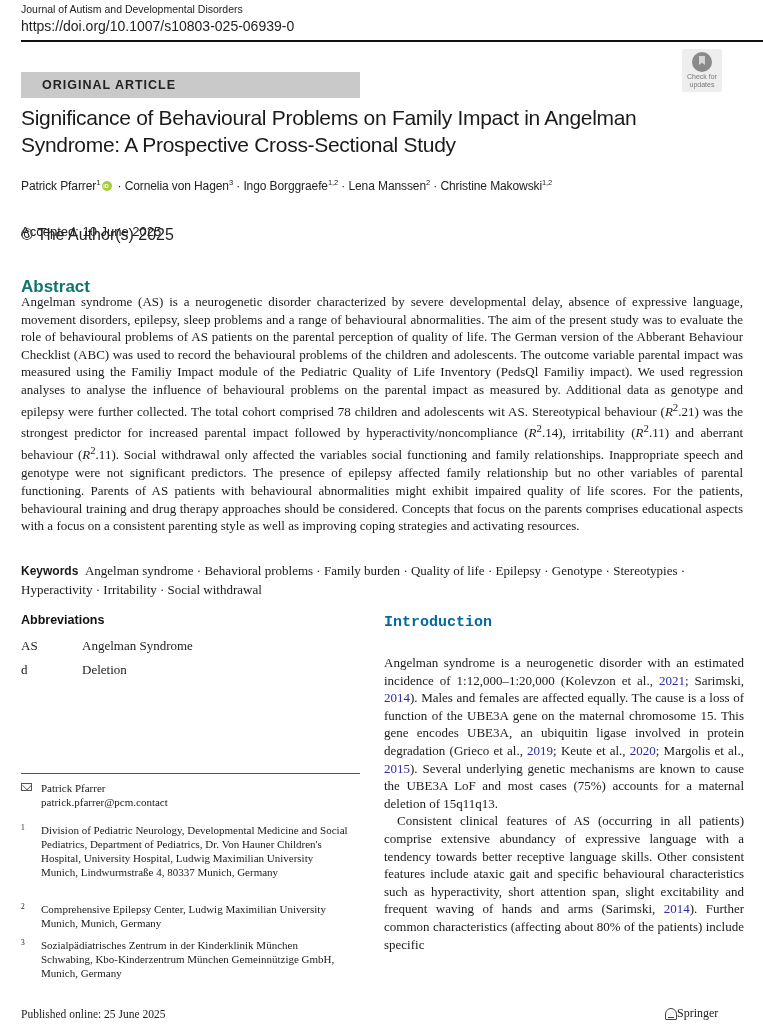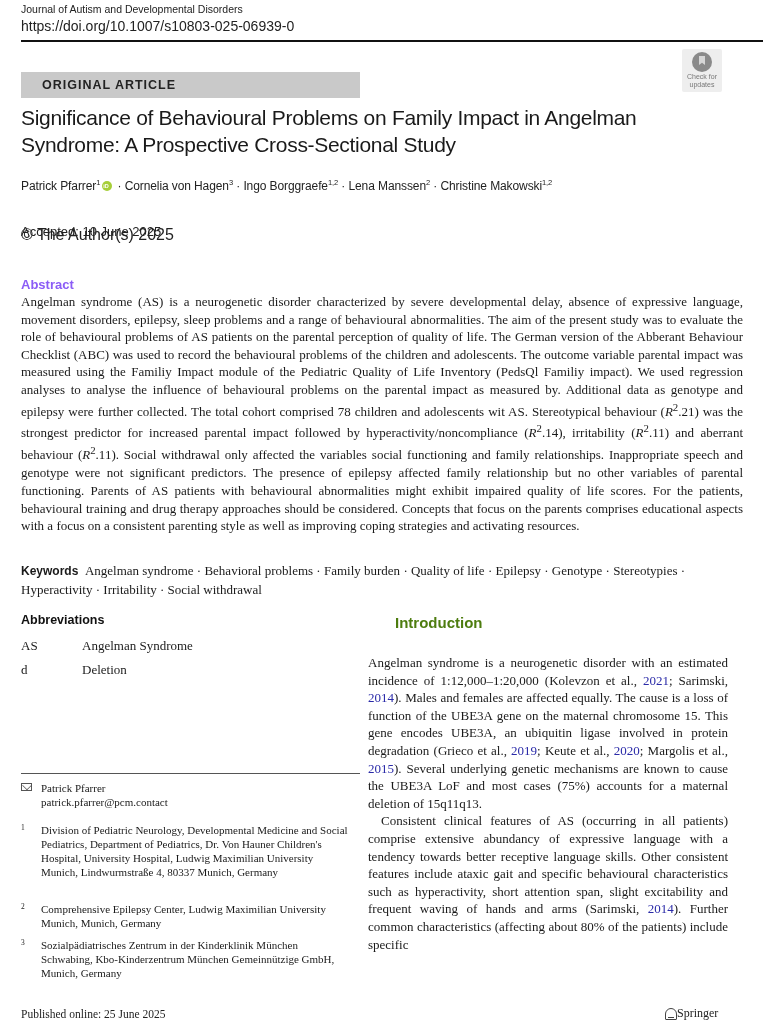--- a/index.html
+++ b/index.html
@@ -39,21 +39,21 @@
     font-size: 12px; color: #222; white-space: nowrap; letter-spacing: -0.1px;
   }
   .authors sup { font-size: 7.5px; }
   .orcid {
     display: inline-block; width: 10px; height: 10px; border-radius: 50%; background: #a6ce39;
     vertical-align: -1px; margin: 0 2px; position: relative;
   }
   .orcid::after { content: "iD"; position: absolute; left: 1px; top: 0; font-size: 5.5px; color: #fff; font-weight: bold; line-height: 10px; }
   .accepted { position: absolute; left: 21px; top: 224px; font-family: "Liberation Sans", sans-serif; font-size: 13px; color: #222; }
   .copyright { position: absolute; left: 21px; top: 226px; font-family: "Liberation Sans", sans-serif; font-size: 16px; color: #222; }
-  .abstract-heading { position: absolute; left: 21px; top: 277px; font-family: "Liberation Sans", sans-serif; font-weight: bold; font-size: 13px; color: #8b5cf6; }
+  .abstract-heading { position: absolute; left: 21px; top: 277px; font-family: "Liberation Sans", sans-serif; font-weight: bold; font-size: 17px; color: #0f766e; }
   .abstract-text {
     position: absolute; left: 21px; top: 293px; width: 722px; font-size: 13px; line-height: 17.6px;
     text-align: justify; color: #1a1a1a;
   }
   .keywords {
     position: absolute; left: 21px; top: 562px; width: 722px; font-size: 13px; line-height: 17.5px; color: #1a1a1a;
   }
   .keywords .kw-label { font-family: "Liberation Sans", sans-serif; font-weight: bold; font-size: 12px; margin-right: 4px; }
   .abbr-heading { position: absolute; left: 21px; top: 613px; font-family: "Liberation Sans", sans-serif; font-weight: bold; font-size: 12.5px; color: #111; }
   .abbr-list { position: absolute; left: 21px; top: 631px; font-size: 13px; line-height: 18px; }
@@ -61,23 +61,23 @@
   .abbr-key { width: 61px; }
   .footnote-rule { position: absolute; left: 21px; top: 773px; width: 339px; height: 1px; background: #555; }
   .corresponding { position: absolute; left: 21px; top: 781px; font-size: 11px; line-height: 14px; width: 340px; }
   .mail-icon { position: absolute; left: 0; top: 2px; width: 11px; height: 8px; border: 1px solid #555; box-sizing: border-box; }
   .mail-icon::before { content: ""; position: absolute; left: 0; top: -3px; width: 8px; height: 8px; border-right: 1px solid #555; border-bottom: 1px solid #555; transform: translateX(0.5px) rotate(45deg) scale(0.75); transform-origin: center; }
   .corresponding .body { margin-left: 20px; }
   .affil { position: absolute; left: 21px; font-size: 11px; line-height: 14px; width: 330px; }
   .affil .num { position: absolute; left: 0; top: -2px; font-size: 7.5px; }
   .affil .body { margin-left: 20px; }
   .pub-online { position: absolute; left: 21px; top: 1008px; font-size: 11.5px; color: #222; }
-  .intro-heading { position: absolute; left: 384px; top: 614px; font-family: Liberation Sans, sans-serif; font-weight: bold; font-size: 15px; color: #4d7c0f; margin-left: 11px; }
+  .intro-heading { position: absolute; left: 384px; top: 614px; font-family: Liberation Mono, monospace; font-weight: bold; font-size: 15px; color: #0369a1; }
   .intro-text {
-    position: absolute; left: 368px; top: 654px; width: 360px; font-size: 13px; line-height: 17.6px;
+    position: absolute; left: 384px; top: 654px; width: 360px; font-size: 13px; line-height: 17.6px;
     text-align: justify; color: #1a1a1a;
   }
   .intro-text p { margin: 0; }
   .intro-text p + p { text-indent: 13px; }
   .cite { color: #2a2aa8; }
   .springer { position: absolute; left: 665px; top: 1006px; font-size: 12px; color: #222; display: flex; align-items: center; }
   .springer-icon { width: 12px; height: 12px; border: 1px solid #444; border-radius: 6px 6px 1px 1px; box-sizing: border-box; position: relative; }
   .springer-icon::after { content: ""; position: absolute; left: 2px; bottom: 1px; width: 6px; height: 1px; background: #444; }
 </style>
 </head>

